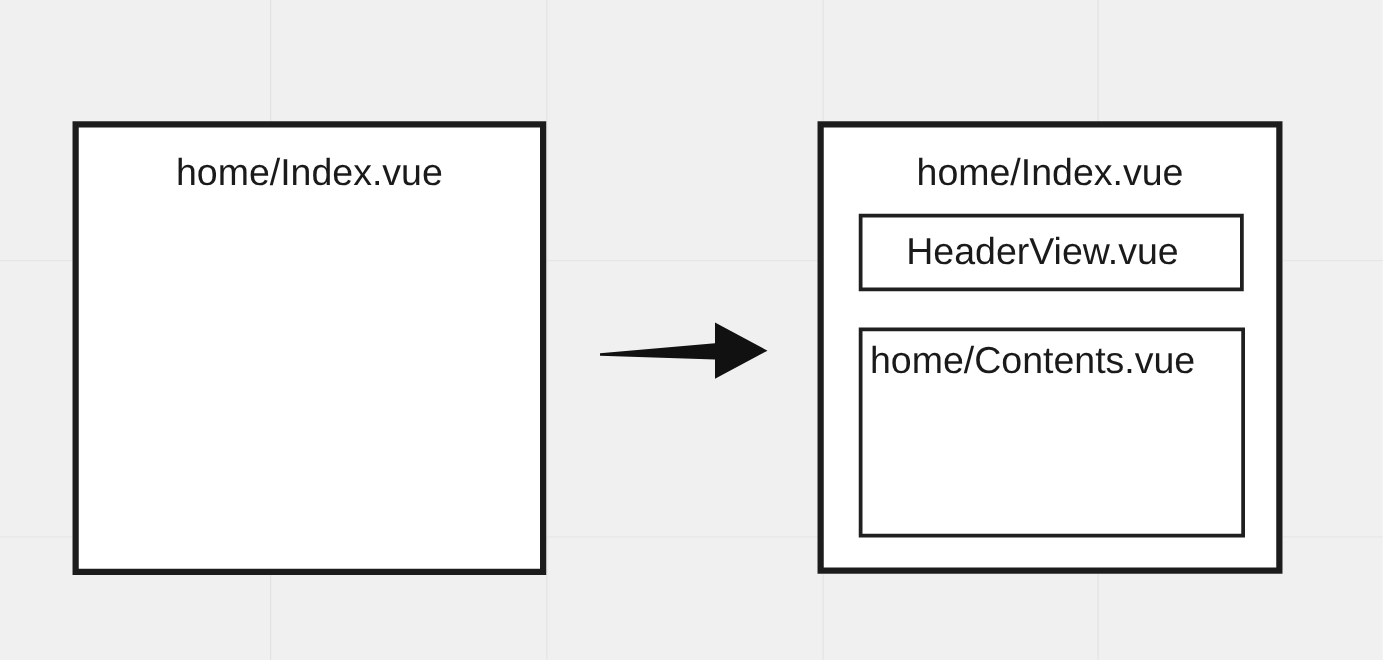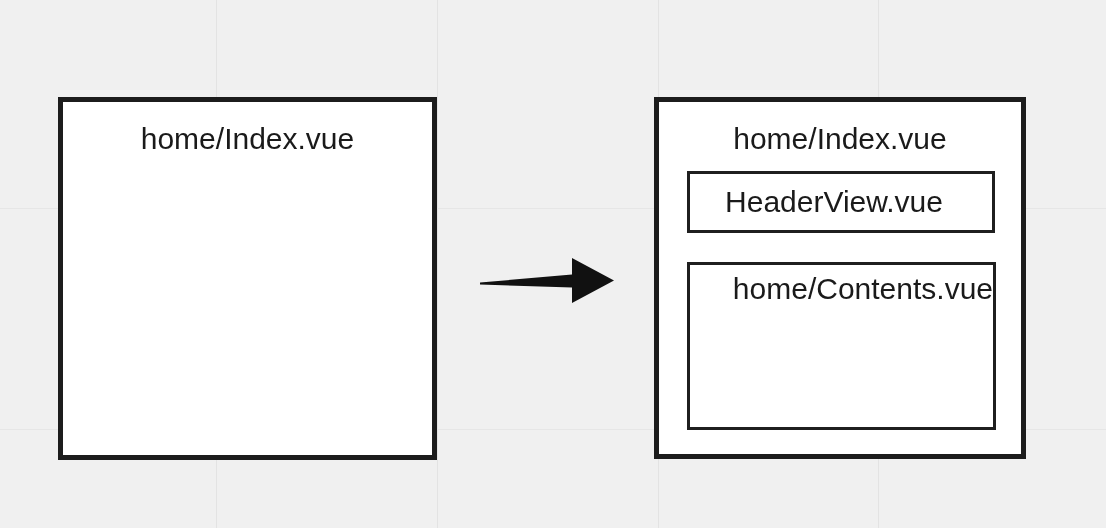--- a/index.html
+++ b/index.html
@@ -113,21 +113,21 @@
     left: 28px;
     top: 160px;
     width: 309px;
     height: 168px;
   }
   #box-contents .child-label {
     position: absolute;
     left: 6px;
     right: 0;
     top: 7px;
-    text-align: right;
+    text-align: left;
     font-size: 30px;
     line-height: 34px;
     color: #1a1a1a;
     white-space: nowrap;
   }
 
   
   #arrow {
     position: absolute;
     left: 474px;

